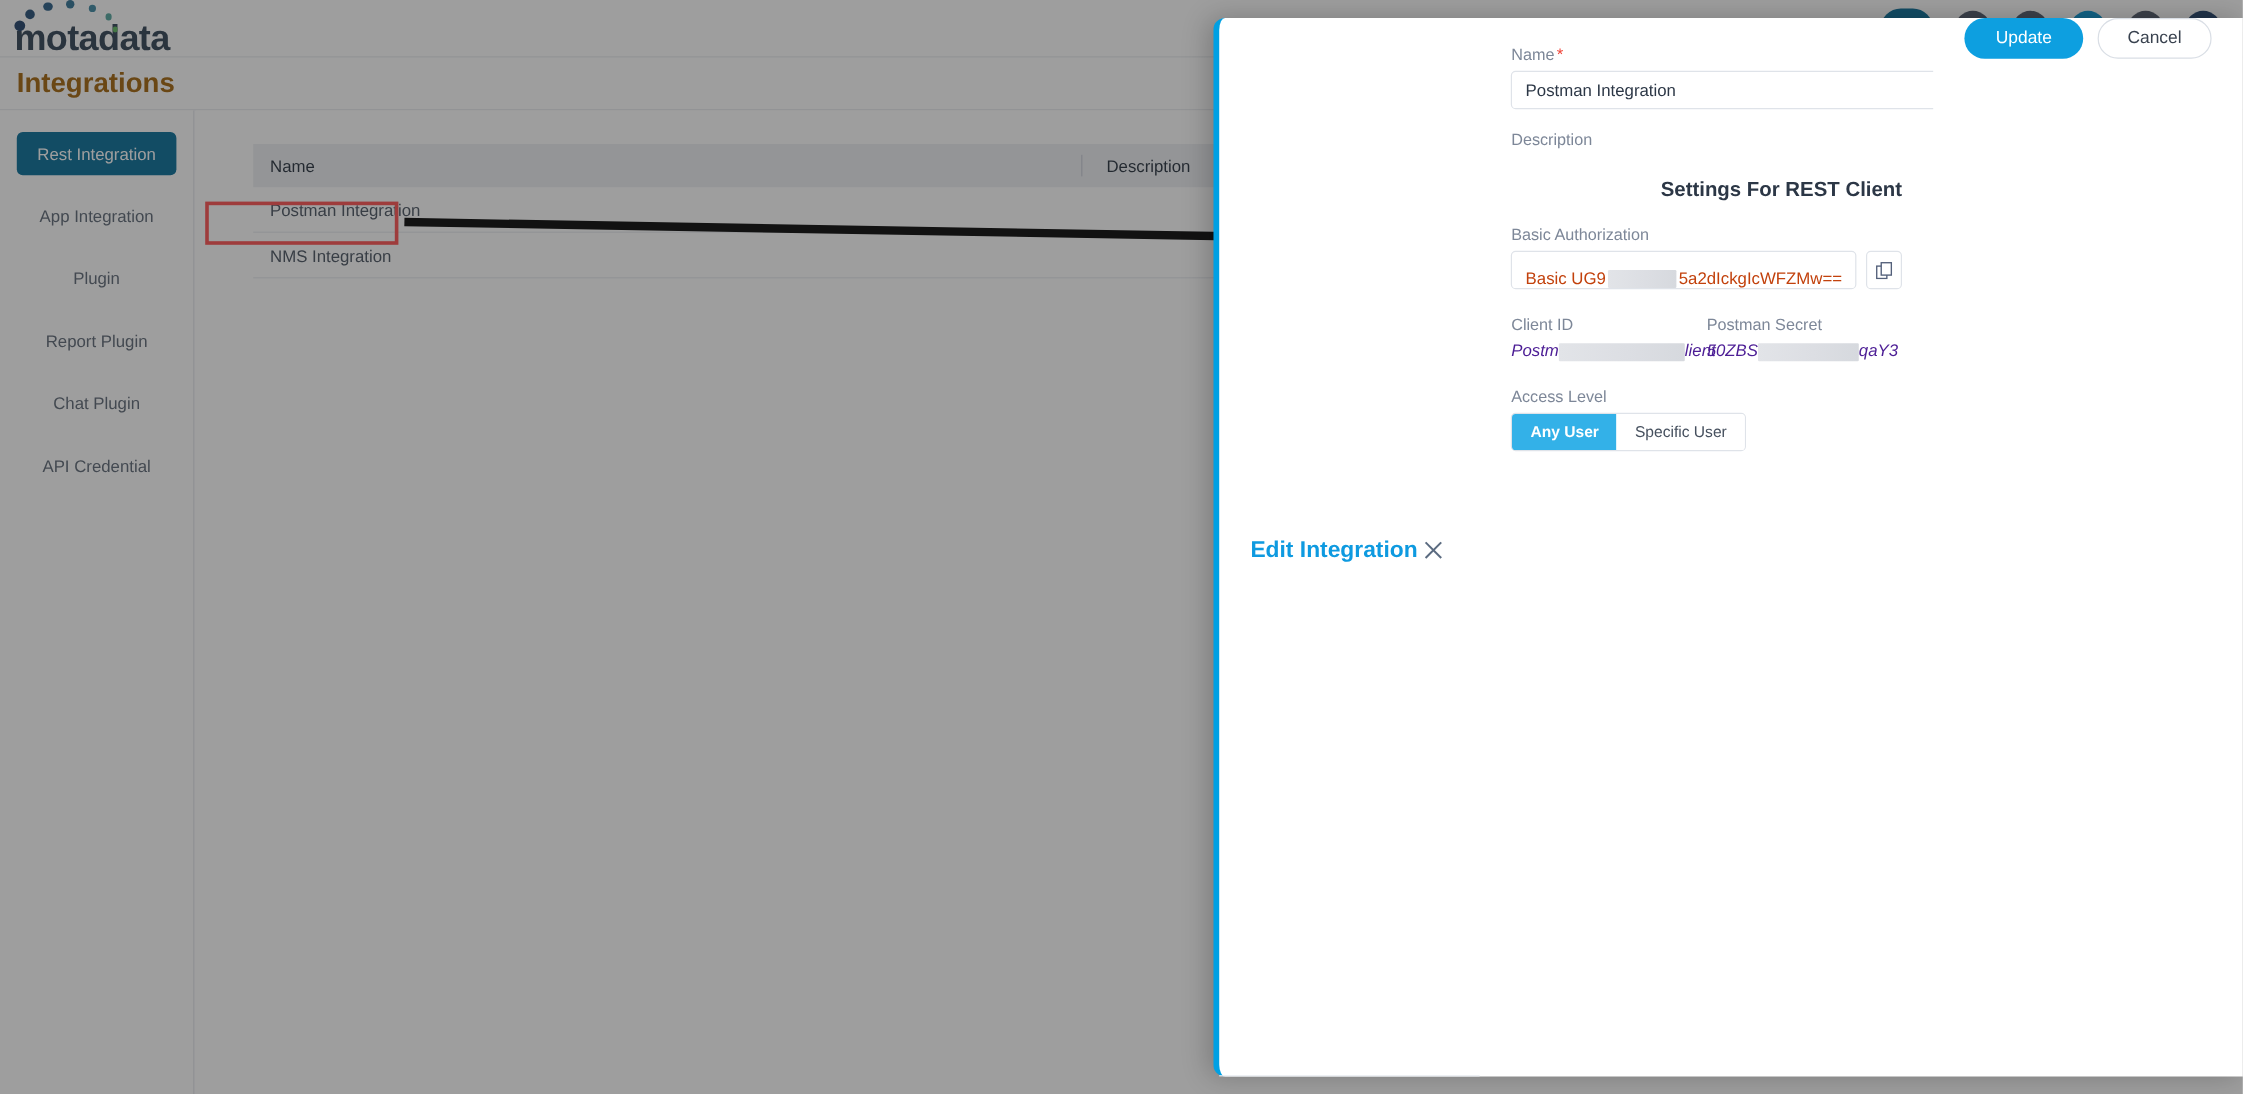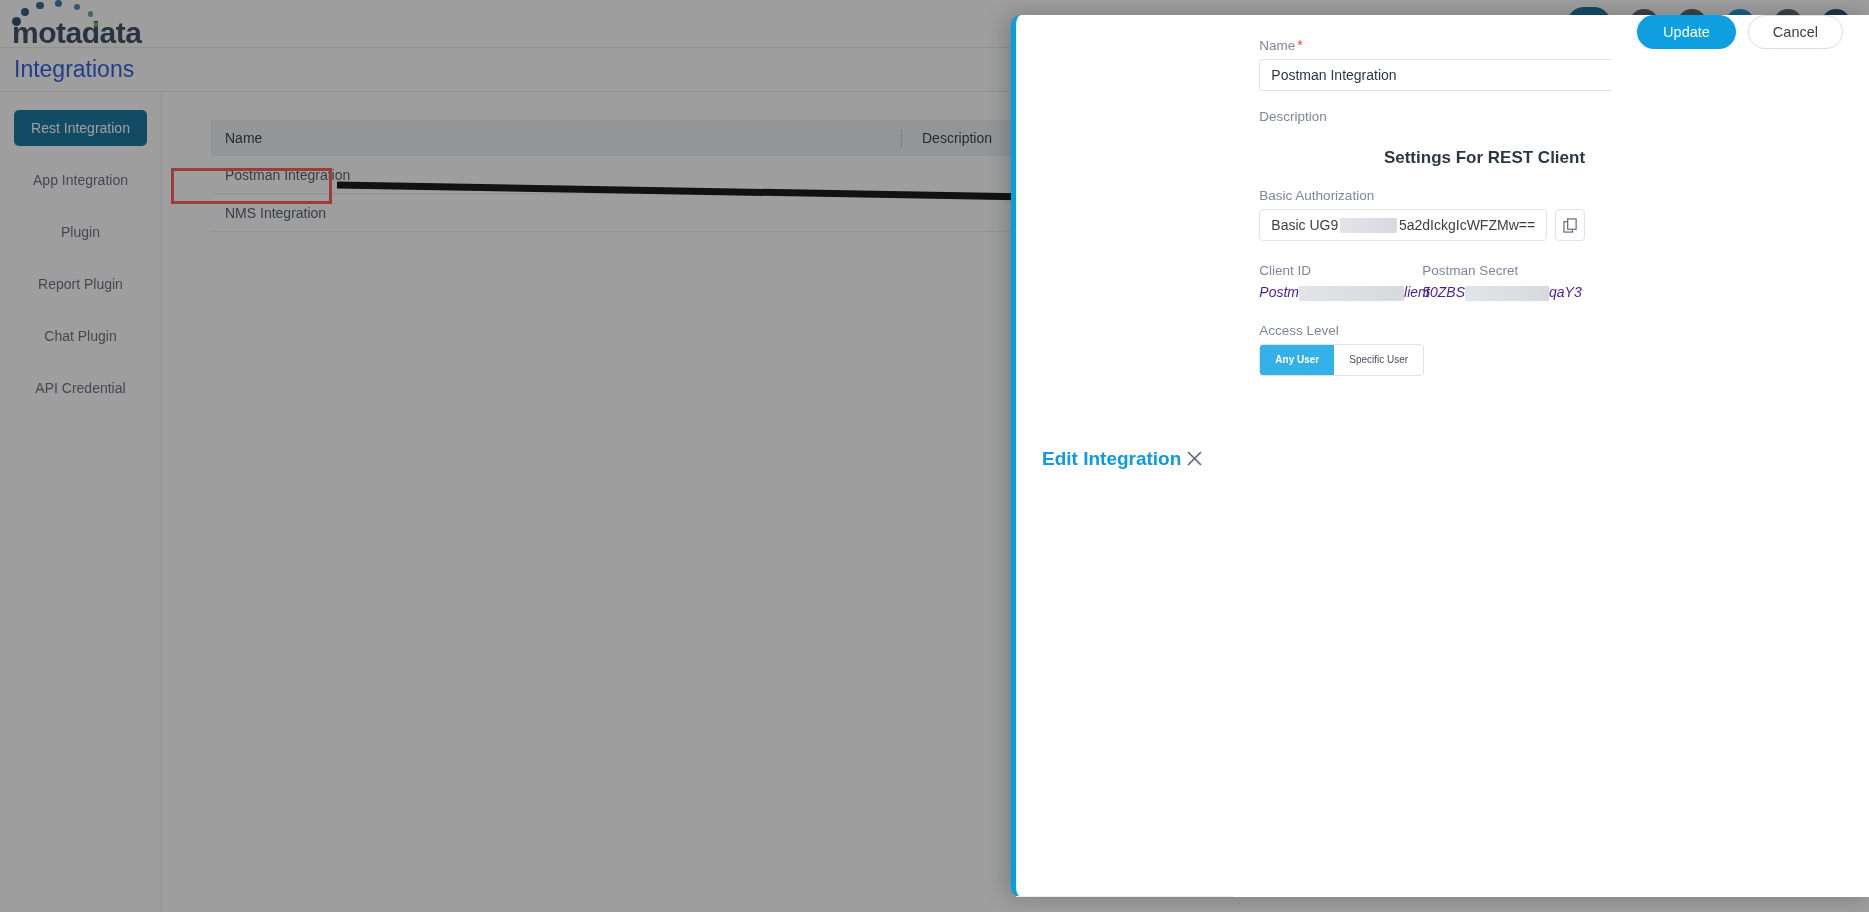--- a/index.html
+++ b/index.html
@@ -54,21 +54,21 @@
   .tb-circle.navy { background: #1c3d66; }
 
   .pagetitle {
     position: absolute; top: 48px; left: 0; right: 0; height: 44px;
     display: flex; align-items: center;
     padding-left: 14px;
     border-bottom: 1px solid #e4e7ec;
     background: #ffffff;
   }
   .pagetitle span {
-    color: #1d4ed8; font-size: 23px; font-weight: 400;
+    color: #a16207; font-size: 23px; font-weight: 700;
   }
 
   .sidebar {
     position: absolute; top: 92px; left: 0; width: 162px; bottom: 0;
     border-right: 1px solid #e4e7ec;
     padding-top: 18px;
     background: #ffffff;
   }
   .side-item {
     height: 36px; margin: 0 14px 16px 14px;
@@ -179,22 +179,22 @@
     margin: 24px 0 20px 0;
     text-align: right;
   }
 
   .auth-row {
     display: flex; align-items: center; gap: 8px; margin-bottom: 22px;
   }
   .auth-input {
     flex: 1; height: 32px;
     border: 1px solid #dfe3e9; border-radius: 4px;
-    display: flex; align-items: center; padding: 0 11px;
-    font-size: 14px; color: #404040; overflow: hidden;
+    display: flex; align-items: flex-end; padding: 0 11px;
+    font-size: 14px; color: #c2410c; overflow: hidden;
     white-space: nowrap;
   }
   .copy-btn {
     width: 30px; height: 32px;
     border: 1px solid #dfe3e9; border-radius: 4px;
     display: flex; align-items: center; justify-content: center;
     cursor: pointer; background: #fff; color: #53607a;
   }
 
   .two-col { display: flex; margin-bottom: 22px; }
@@ -207,21 +207,21 @@
     height: 15px; border-radius: 1px;
   }
 
   .seg {
     display: inline-flex; border: 1px solid #dfe3e9;
     border-radius: 4px; overflow: hidden;
   }
   .seg-btn {
     height: 30px; padding: 0 15px;
     display: flex; align-items: center; justify-content: center;
-    font-size: 10px; color: #46505e; background: #fff;
+    font-size: 13px; color: #46505e; background: #fff;
     cursor: pointer; font-weight: 400;
     font-family: "Liberation Sans", sans-serif;
     border: none;
   }
   .seg-btn.active { background: #33b1e8; color: #ffffff; font-weight: 700; }
 
   .drawer-foot {
     padding: 0 26px 26px 26px;
     display: flex; justify-content: flex-end; gap: 12px;
   }

